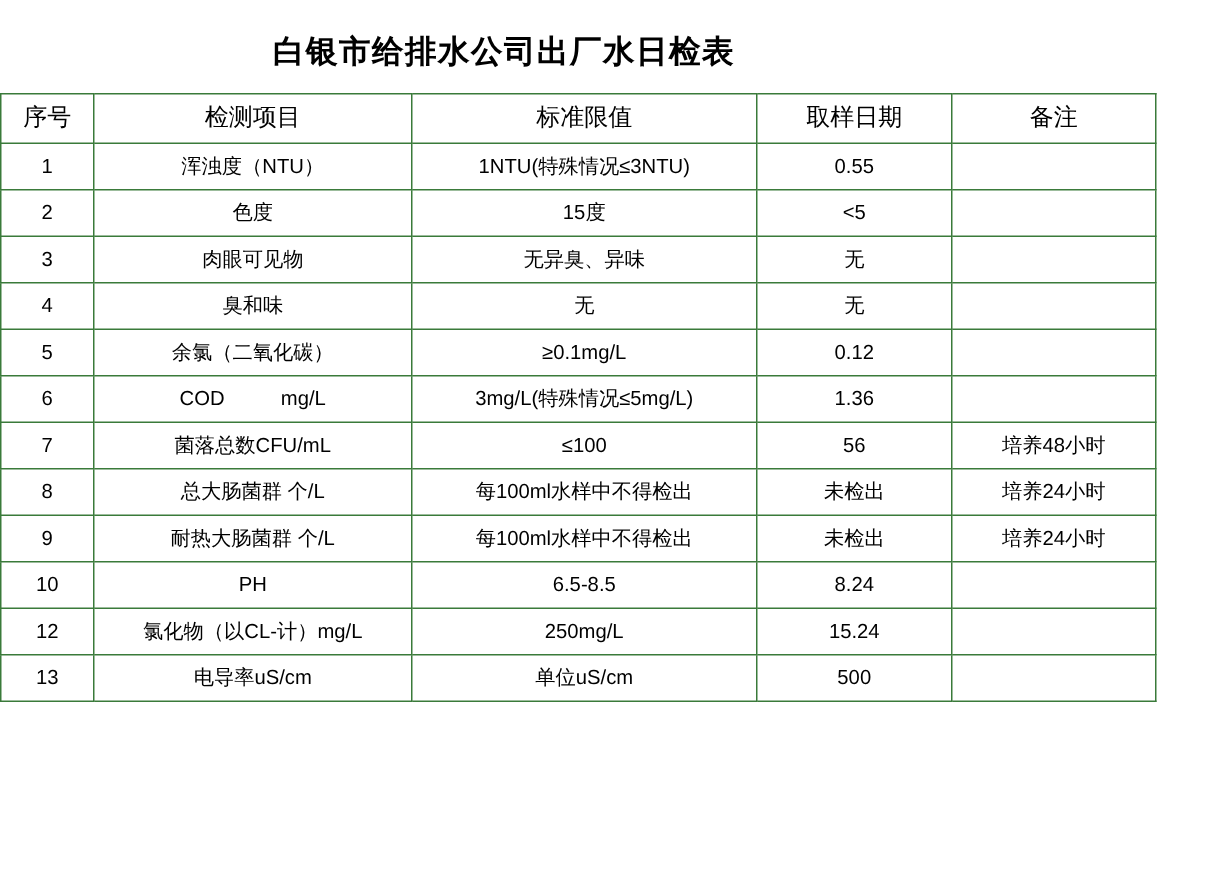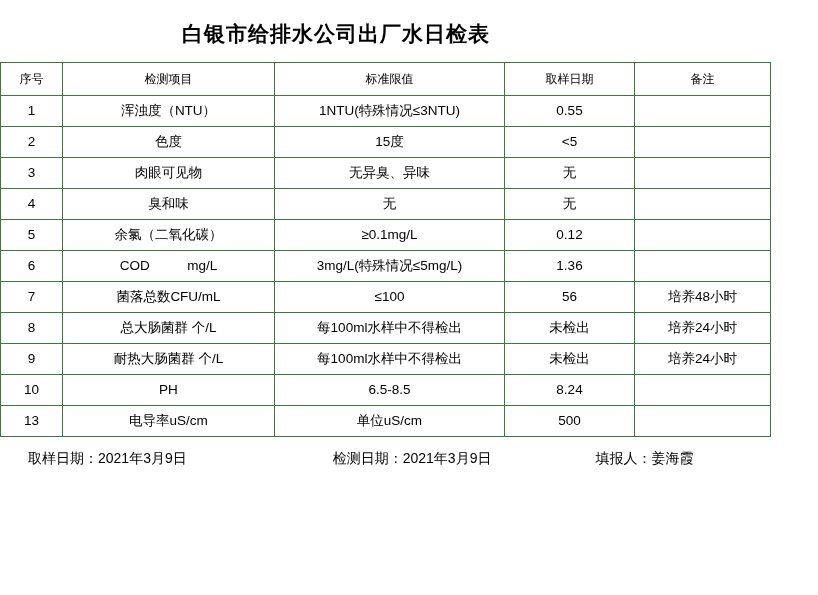--- a/index.html
+++ b/index.html
@@ -41,21 +41,21 @@
     height: 30px;
     font-size: 13.5px;
     font-weight: normal;
     text-align: center;
     vertical-align: middle;
     padding: 0 2px;
     line-height: 1.2;
   }
   table.report thead th {
     height: 32px;
-    font-size: 12px;
+    font-size: 16px;
   }
   col.c0 { width: 62px; }
   col.c1 { width: 212px; }
   col.c2 { width: 230px; }
   col.c3 { width: 130px; }
   col.c4 { width: 136px; }
   .footer {
     margin: 0 auto;
     width: 770px;
     display: flex;
@@ -158,28 +158,30 @@
         <td>培养24小时</td>
       </tr>
       <tr>
         <td>10</td>
         <td>PH</td>
         <td>6.5-8.5</td>
         <td>8.24</td>
         <td></td>
       </tr>
       <tr>
+        <td>12</td>
+        <td>氯化物（以CL-计）mg/L</td>
+        <td>250mg/L</td>
+        <td>15.24</td>
+        <td></td>
+      </tr>
+      <tr>
         <td>13</td>
         <td>电导率uS/cm</td>
         <td>单位uS/cm</td>
         <td>500</td>
         <td></td>
       </tr>
     </tbody>
   </table>
 
-  <div class="footer">
-    <div class="f-item f-sample">取样日期：2021年3月9日</div>
-    <div class="f-item f-test">检测日期：2021年3月9日</div>
-    <div class="f-item f-filler">填报人：姜海霞</div>
-  </div>
 
 </div>
 
 </body></html>

